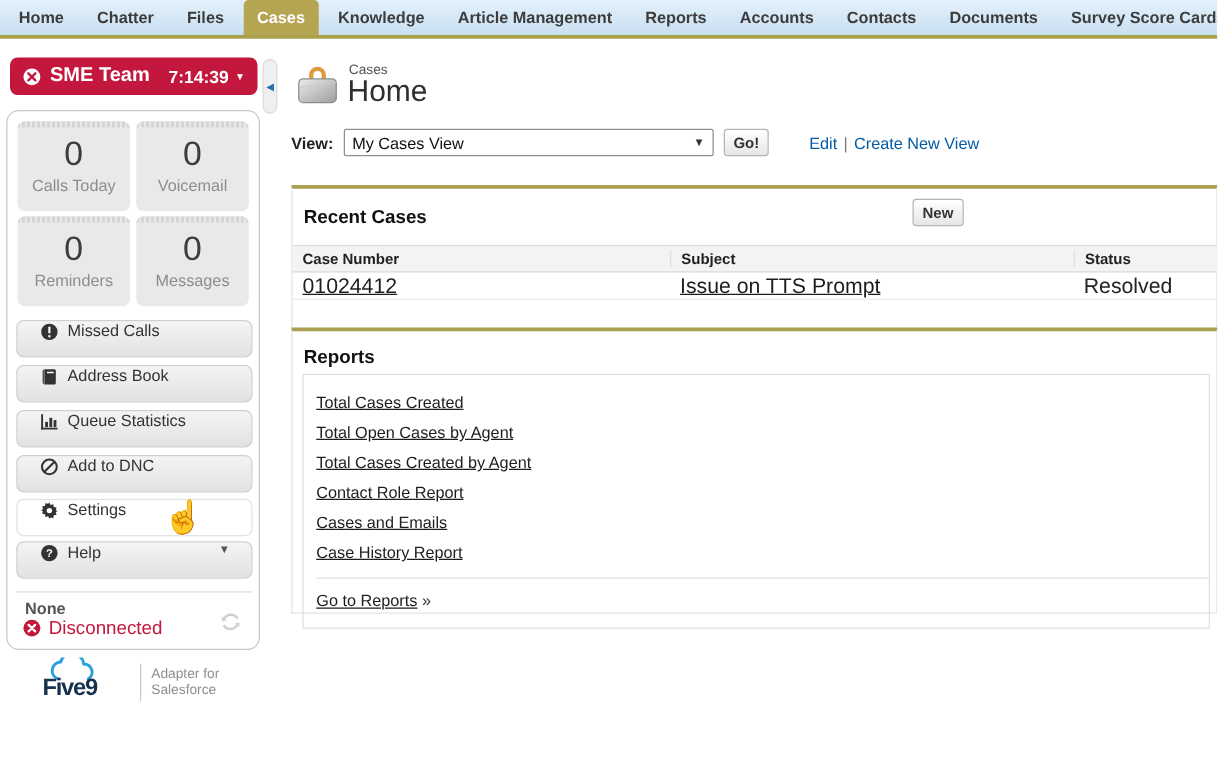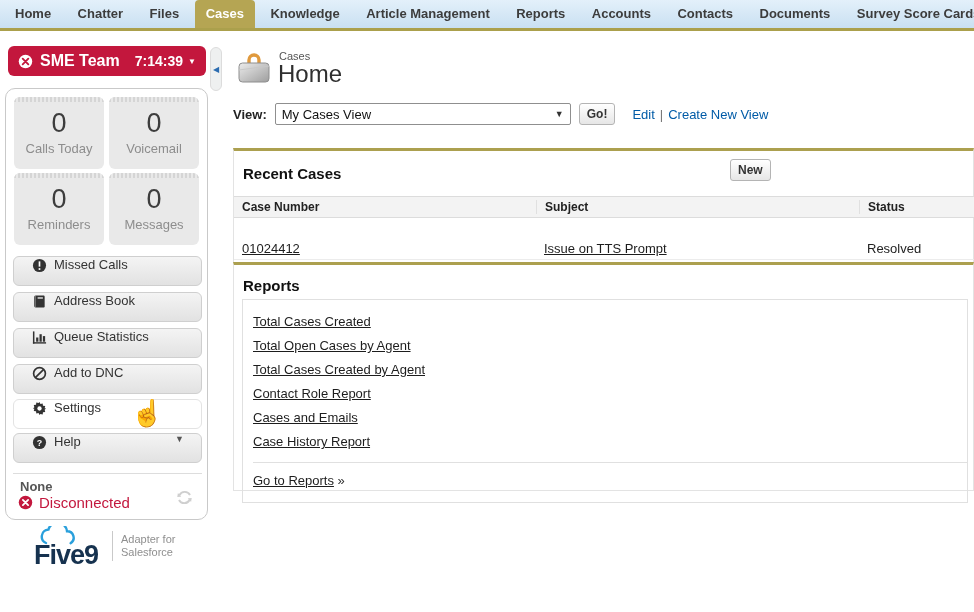--- a/index.html
+++ b/index.html
@@ -34,21 +34,21 @@
 
   .sb-divider { position:absolute; left:7px; width:189px; border-top:1px solid #ddd; }
   .st-none { position:absolute; left:14px; top:390px; font-size:13px; font-weight:bold; color:#555; }
   .st-row { position:absolute; left:12px; top:405px; display:flex; align-items:center; }
   .st-row .txt { font-size:15px; color:#c3173d; margin-left:6px; }
   .refresh { position:absolute; left:170px; top:400px; }
 
   .f9-logo { position:absolute; left:34px; top:528px; width:150px; display:flex; align-items:center; }
   .brand-wrap { position:relative; width:66px; height:36px; }
   .brand-cloud { position:absolute; left:2px; top:-2px; }
-  .brand-txt { position:absolute; left:0; top:12px; font-size:27px; font-weight:bold; color:#16324f; letter-spacing:-1px; }
+  .brand-txt { position:absolute; left:0; top:12px; font-size:19px; font-weight:bold; color:#16324f; letter-spacing:-1px; }
   .logo-div { width:1px; height:30px; background:#c9c9c9; margin:0 8px 0 12px; }
   .tagline { font-size:11px; color:#8f8f8f; line-height:13px; }
 
   
   .obj-icon { position:absolute; left:236px; top:52px; }
   .crumb { position:absolute; left:279px; top:50px; font-size:11px; color:#555; }
   .page-title { position:absolute; left:278px; top:60px; font-size:24px; color:#2f2f2f; }
 
   .view-row { position:absolute; left:233px; top:103px; height:22px; display:flex; align-items:center; }
   .view-lbl { font-size:13px; font-weight:bold; color:#222; margin-right:8px; }
@@ -63,21 +63,21 @@
 
   .section { position:absolute; left:233px; width:741px; background:#fff; border:1px solid #e3e3e3; border-top:3px solid #aca04f; }
   .sec-recent { top:148px; height:123px; }
   .sec-reports { top:262px; height:229px; }
   .sec-head { font-size:15px; font-weight:bold; color:#111; position:absolute; left:9px; top:14px; }
   .new-btn { position:absolute; left:496px; top:8px; }
 
   .tbl { position:absolute; left:0; top:45px; width:741px; }
   .tr { display:flex; height:22px; align-items:center; }
   .tr.head { background:#f3f3f3; border-top:1px solid #dcdcdc; border-bottom:1px solid #dcdcdc; font-weight:bold; font-size:12px; color:#222; }
-  .tr.data { font-size:13px; color:#222; border-bottom:1px solid #ececec;margin-top:20px; }
+  .tr.data { font-size:17px; color:#222; border-bottom:1px solid #ececec; }
   .td { padding-left:8px; overflow:hidden; white-space:nowrap; }
   .c1 { width:302px; } .c2 { width:323px; border-left:1px solid #e0e0e0; } .c3 { flex:1; border-left:1px solid #e0e0e0; }
   .tr.data .c2, .tr.data .c3 { border-left:none; }
   .dlnk { color:#1d1d1d; text-decoration:underline; cursor:pointer; }
 
   .rep-box { position:absolute; left:8px; top:34px; width:726px; border:1px solid #e0e0e0; padding:10px 0 6px 10px; }
   .rep-link { display:block; font-size:13px; line-height:24px; width:max-content; }
   .rep-foot { border-top:1px solid #e0e0e0; margin-top:8px; padding:10px 0 8px 0; font-size:13px; }
   .rep-foot .arr { color:#333; text-decoration:none; font-weight:normal; }
 
@@ -254,21 +254,21 @@
   <div class="crumb">Cases</div>
   <div class="page-title">Home</div>
 
   <div class="view-row">
     <span class="view-lbl">View:</span>
     <div class="sel">
       <span>My Cases View</span>
       <span class="arrow">▼</span>
     </div>
     <button class="btn">Go!</button>
-    <a class="lnk first" style="margin-left:17px;text-align:right;">Edit</a>
+    <a class="lnk first" style="margin-left:32px;text-align:right;">Edit</a>
     <span class="sep">|</span>
     <a class="lnk">Create New View</a>
   </div>
 
   <div class="section sec-recent">
     <div class="sec-head">Recent Cases</div>
     <button class="btn new-btn">New</button>
     <div class="tbl">
       <div class="tr head">
         <div class="td c1">Case Number</div>

